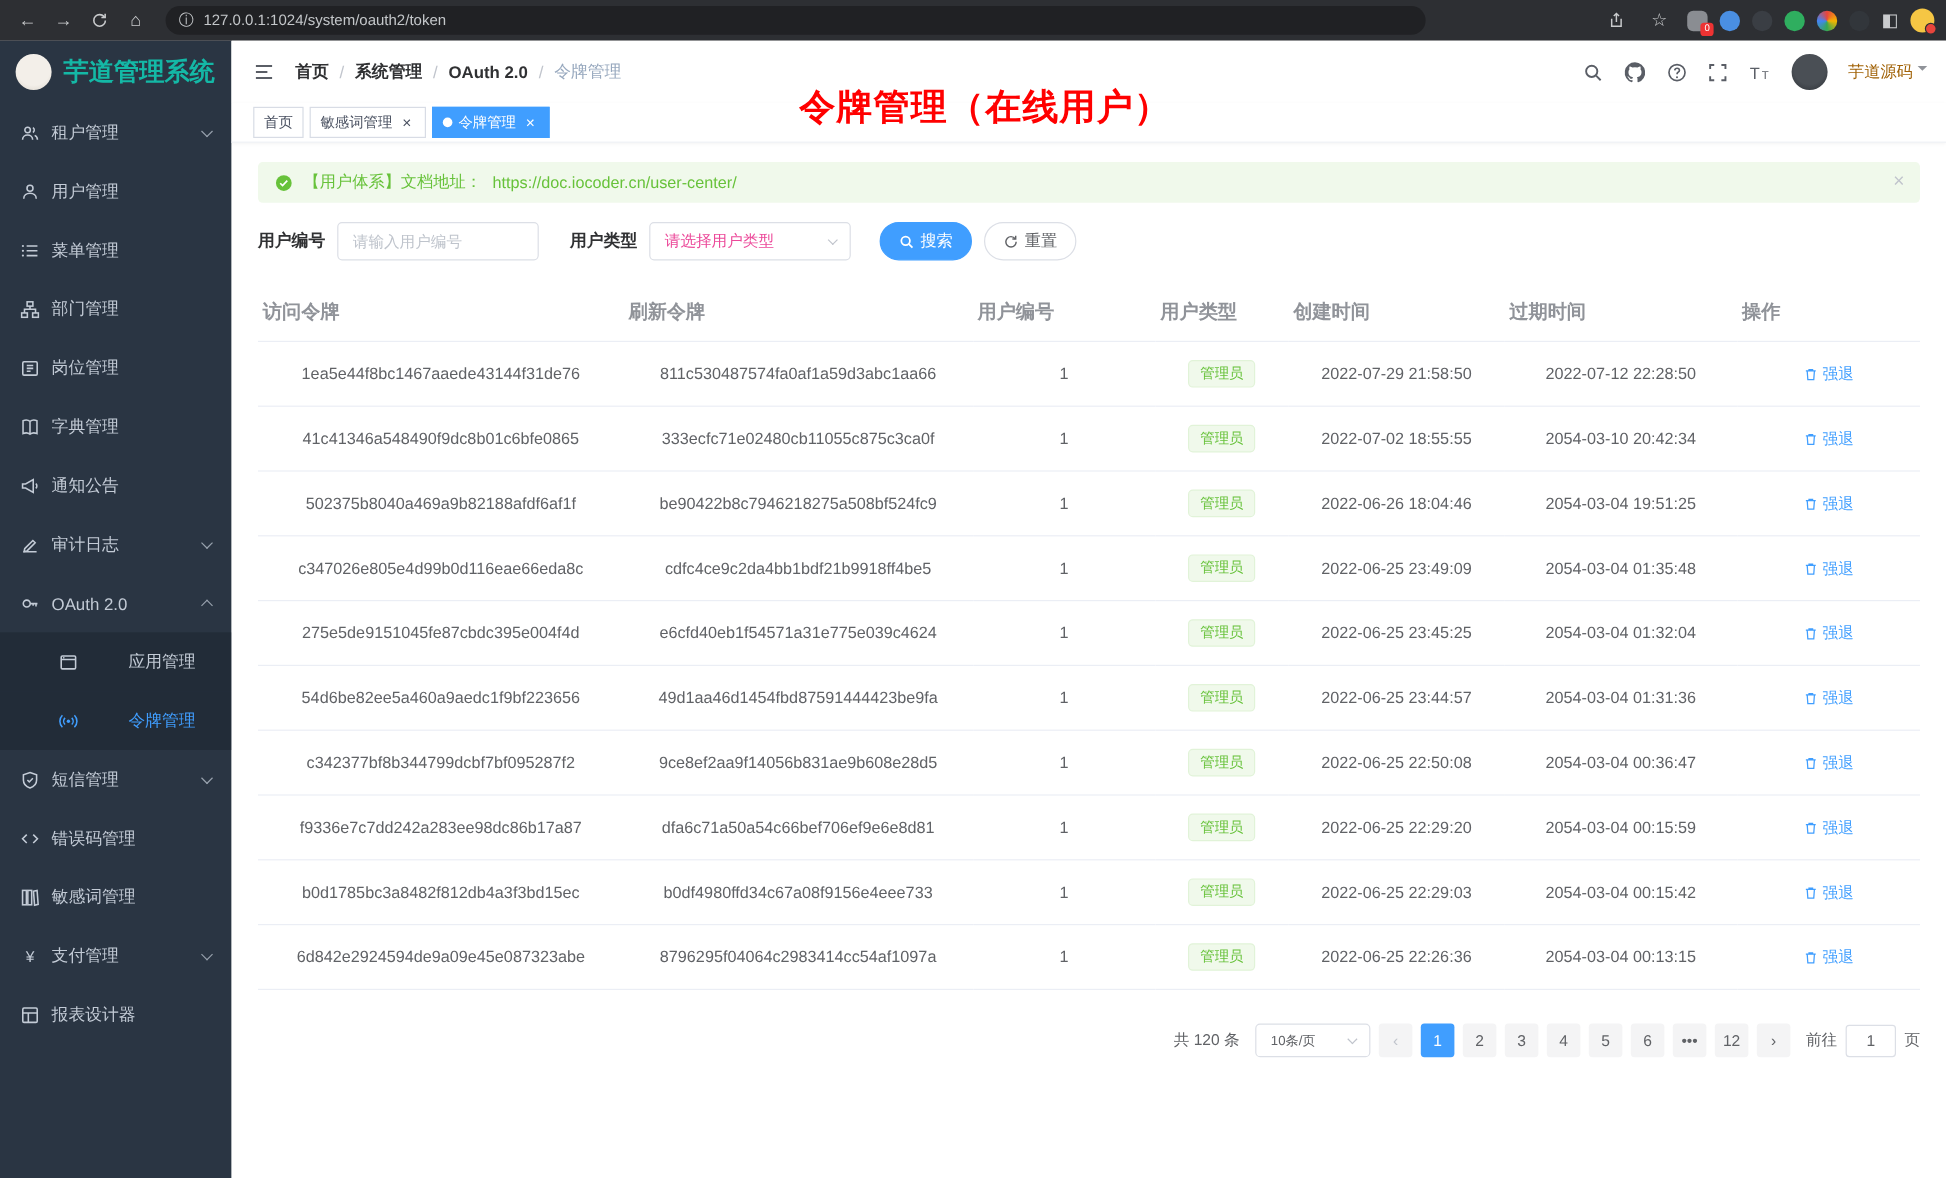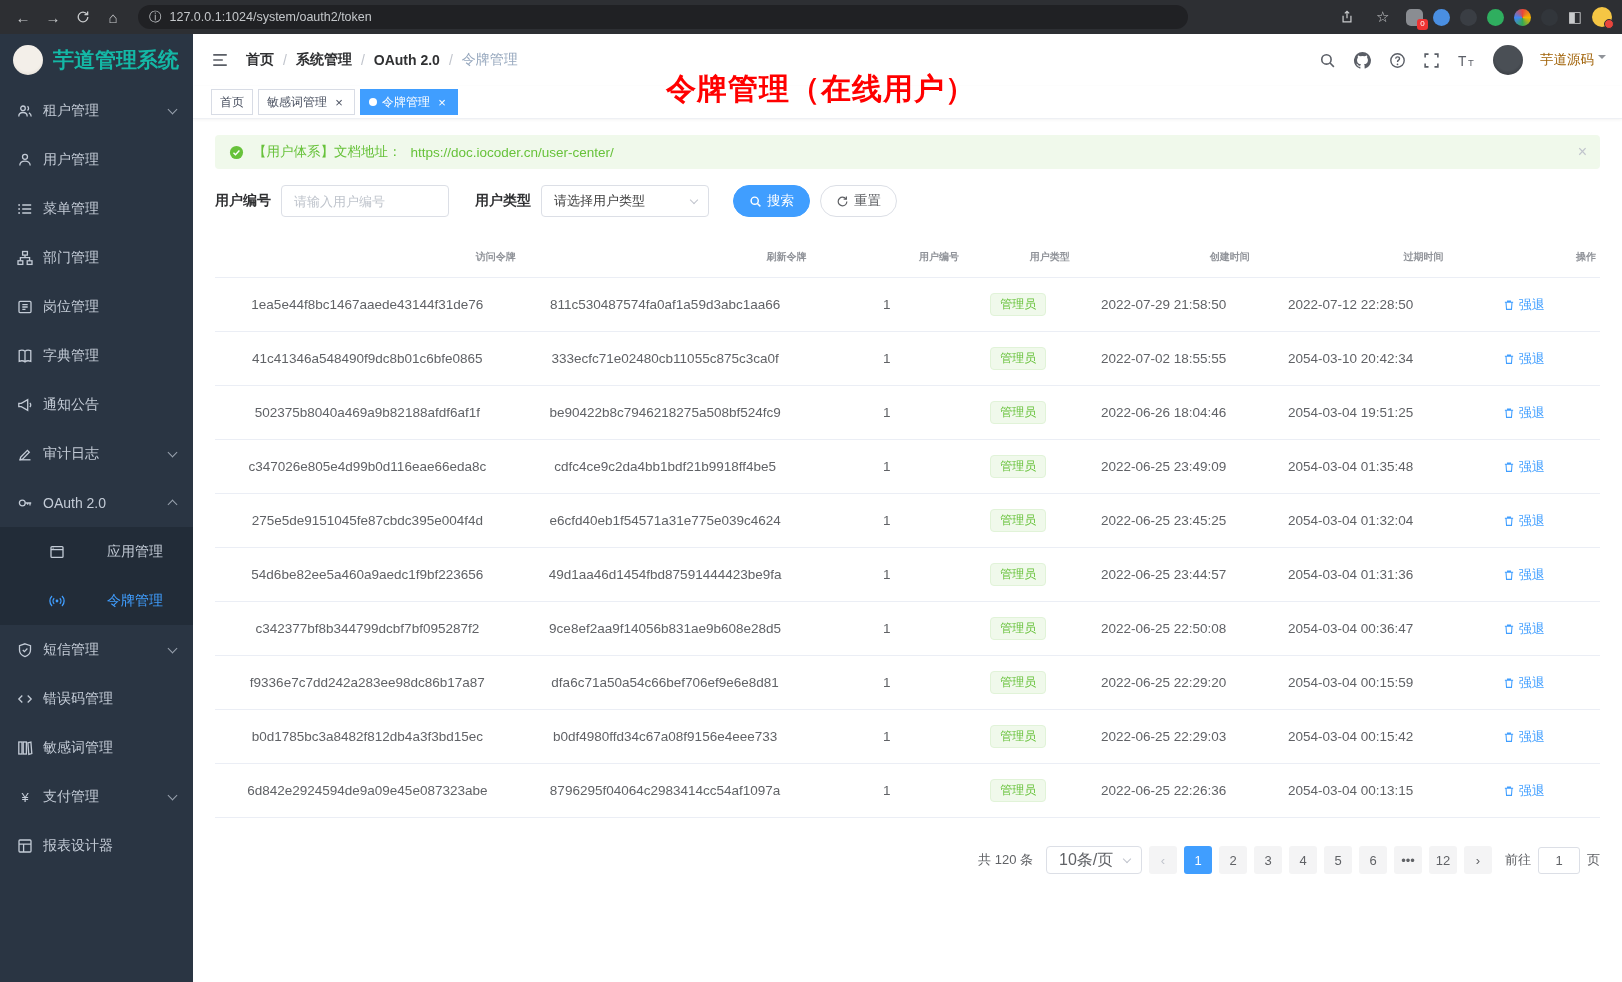--- a/index.html
+++ b/index.html
@@ -70,34 +70,34 @@
   .content { padding:16px 22px 0; }
   .alert { height:34px; background:#f0f9eb; border-radius:4px; display:flex; align-items:center; gap:9px; padding:0 14px; font-size:13.5px; color:#67c23a; position:relative; }
   .alert-link { color:#67c23a; text-decoration:none; cursor:pointer; }
   .alert-close { position:absolute; right:13px; top:50%; transform:translateY(-50%); color:#c0c4cc; font-size:16px; cursor:pointer; }
 
   .filters { display:flex; align-items:center; gap:10px; margin-top:16px; }
   .filters label { font-weight:700; color:#303133; font-size:14px; }
   .f-input { width:168px; height:32px; border:1px solid #dcdfe6; border-radius:4px; padding:0 12px; font-size:13px; color:#606266; font-family:inherit; outline:none; }
   .f-input::placeholder { color:#bfc4cc; }
   .gap-l { margin-left:16px; }
-  .select { width:168px; height:32px; border:1px solid #dcdfe6; border-radius:4px; background:#fff; display:flex; align-items:center; justify-content:space-between; padding:0 11px 0 12px; font-size:13px; color:#404040; cursor:pointer; }
+  .select { width:168px; height:32px; border:1px solid #dcdfe6; border-radius:4px; background:#fff; display:flex; align-items:center; justify-content:space-between; padding:0 11px 0 12px; font-size:13px; color:#ec4899; cursor:pointer; }
   .s-caret { width:6px; height:6px; border-right:1.4px solid #c0c4cc; border-bottom:1.4px solid #c0c4cc; transform:rotate(45deg); margin-top:-3px; }
   .btn { height:32px; display:inline-flex; align-items:center; gap:5px; padding:0 15px; border:1px solid #dcdfe6; border-radius:16px; background:#fff; color:#606266; font-size:13.5px; cursor:pointer; font-family:inherit; }
   .btn.primary { background:#409eff; border-color:#409eff; color:#fff; margin-left:14px; }
 
   .data-table { width:100%; border-collapse:collapse; margin-top:20px; table-layout:fixed; }
-  .data-table th { font-size:10px; font-weight:700; color:#909399; padding:13px 4px; text-align:right; border-bottom:1px solid #ebeef5; }
+  .data-table th { font-size:16px; font-weight:700; color:#909399; padding:13px 4px; text-align:left; border-bottom:1px solid #ebeef5; }
   .data-table td { font-size:13.5px; color:#606266; text-align:center; padding:15px 4px; border-bottom:1px solid #ebeef5; overflow:hidden; white-space:nowrap; }
   .tag-success { display:inline-block; background:#f0f9eb; border:1px solid #e1f3d8; color:#67c23a; font-size:12px; padding:2px 9px; border-radius:4px; }
   .action-link { color:#409eff; display:inline-flex; align-items:center; gap:4px; font-size:13px; cursor:pointer; text-decoration:none; }
 
   .pagination { display:flex; align-items:center; justify-content:flex-end; gap:7px; margin-top:28px; font-size:13px; color:#606266; }
   .pg-total { margin-right:6px; }
-  .select.sm { width:96px; height:28px; font-size:16px; color:#606266; }
+  .select.sm { width:96px; height:28px; font-size:11px; color:#606266; }
   .pg-btn { min-width:28px; height:28px; padding:0 6px; border:none; border-radius:3px; background:#f4f4f5; color:#606266; font-size:13px; cursor:pointer; font-family:inherit; }
   .pg-btn.active { background:#409eff; color:#fff; }
   .pg-btn.prev { color:#c0c4cc; }
   .goto-label { margin-left:6px; }
   .goto-input { width:42px; height:27px; border:1px solid #dcdfe6; border-radius:3px; text-align:center; font-size:13px; color:#606266; font-family:inherit; outline:none; }
 </style>
 </head>
 <body>
 
 <div class="browser-bar">

